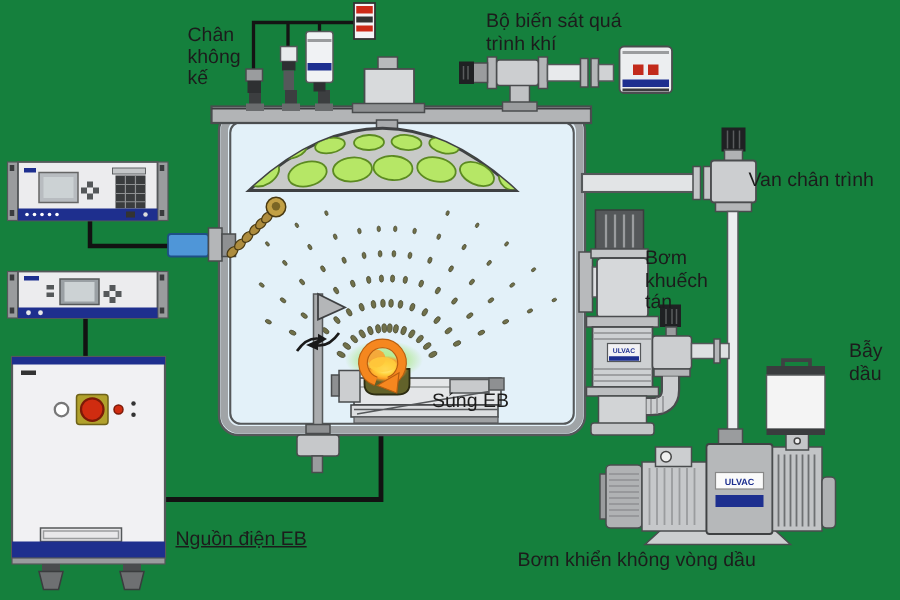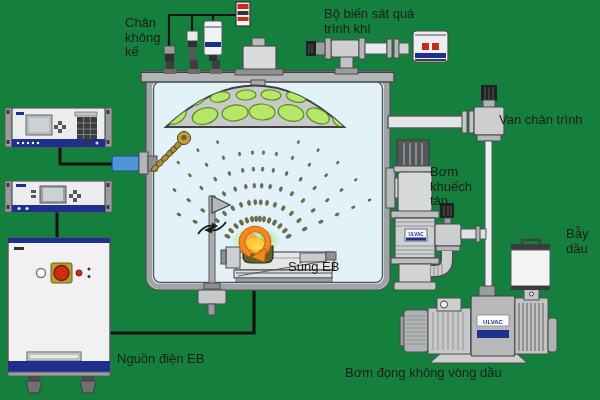--- a/index.html
+++ b/index.html
@@ -399,15 +399,15 @@
 không
 kế</div>
 <div class="lbl" style="left:324px;top:7px;">Bộ biến sát quá
 trình khí</div>
 <div class="lbl" style="left:499px;top:113px;">Van chân trình</div>
 <div class="lbl" style="left:430px;top:139px;margin-top:26px;">Bơm
 khuếch
 tán</div>
 <div class="lbl" style="left:288px;top:224px;margin-top:36px;">Súng EB</div>
 <div class="lbl" style="left:566px;top:227px;">Bẫy dầu</div>
-<div class="lbl" style="left:117px;top:352px;">Nguồn điện EB</div>
-<div class="lbl" style="left:345px;top:366px;">Bơm đọng không vòng dầu</div>
+<div class="lbl" style="left:117px;top:352px;text-decoration:underline;">Nguồn điện EB</div>
+<div class="lbl" style="left:345px;top:366px;">Bơm khiển không vòng dầu</div>
 </div>
 
 </body></html>

